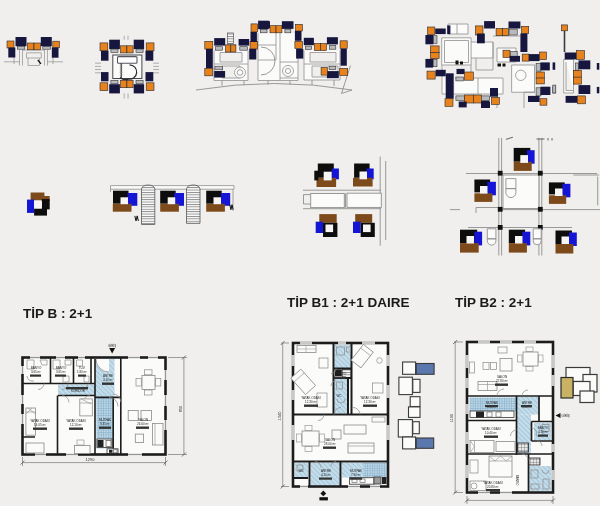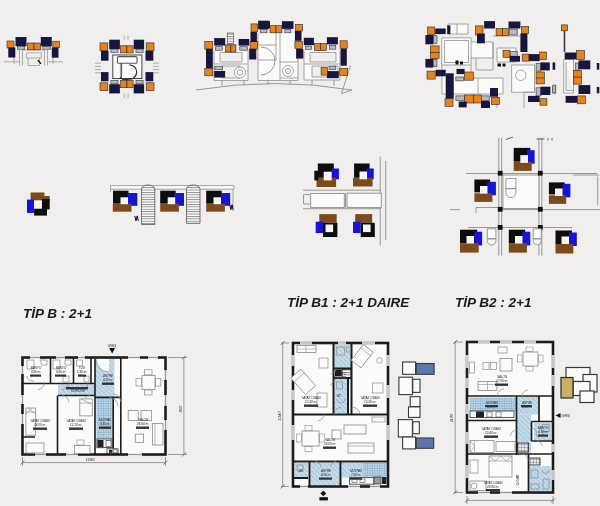--- a/index.html
+++ b/index.html
@@ -1,17 +1,17 @@
 <!DOCTYPE html>
 <html><head>
 <meta charset="utf-8">
 <style>
 html,body{margin:0;padding:0;background:#f0efed;}
 #sheet{position:relative;width:600px;height:506px;background:#0369a1;overflow:hidden;
-  font-family:"Liberation Sans", sans-serif;font-style:italic;}
+  font-family:"Liberation Sans", sans-serif;}
 svg{position:absolute;top:0;left:0;}
 </style>
 </head>
 <body>
 <div id="sheet">
 <svg width="600" height="506" viewBox="0 0 600 506">
 <defs>
 <pattern id="hb" width="3.4" height="3.4" patternUnits="userSpaceOnUse" patternTransform="rotate(45)">
   <rect width="3.4" height="3.4" fill="#c3dcea"></rect>
   <line x1="0" y1="0" x2="3.4" y2="0" stroke="#6f9cba" stroke-width="0.65"></line>

